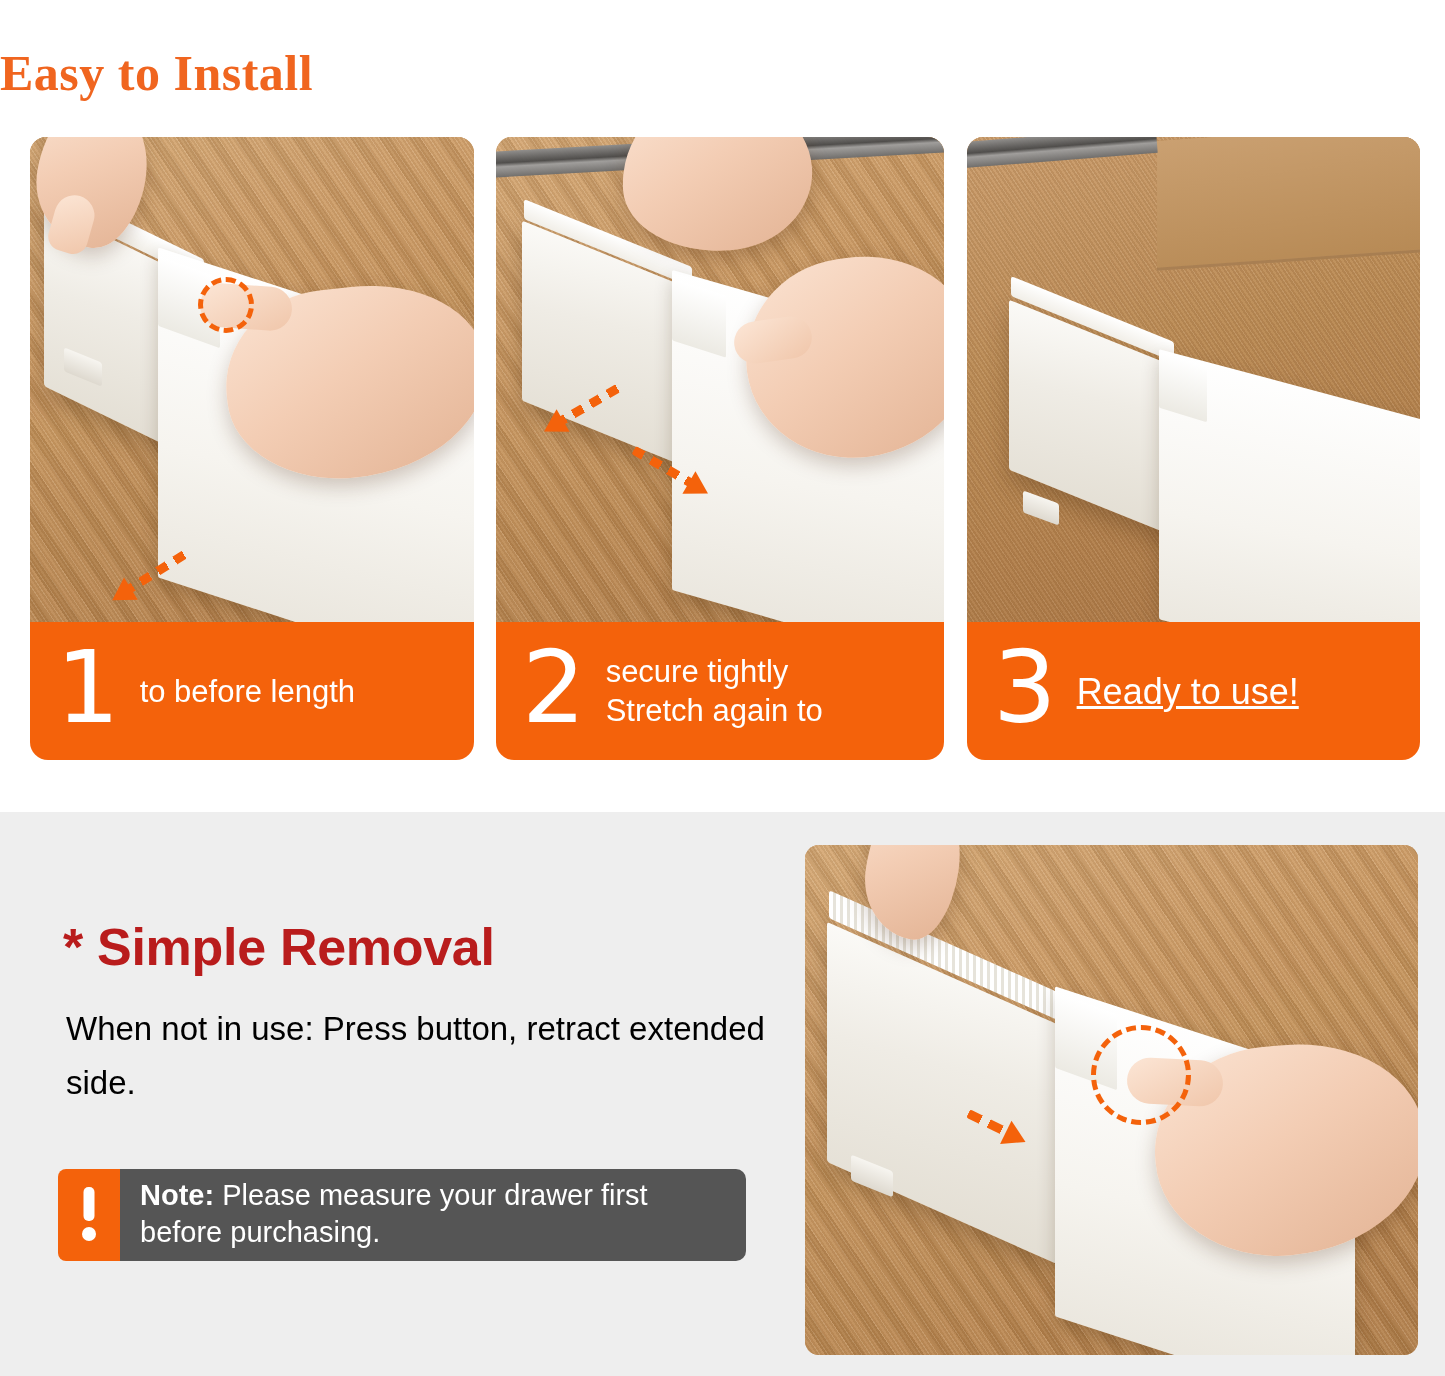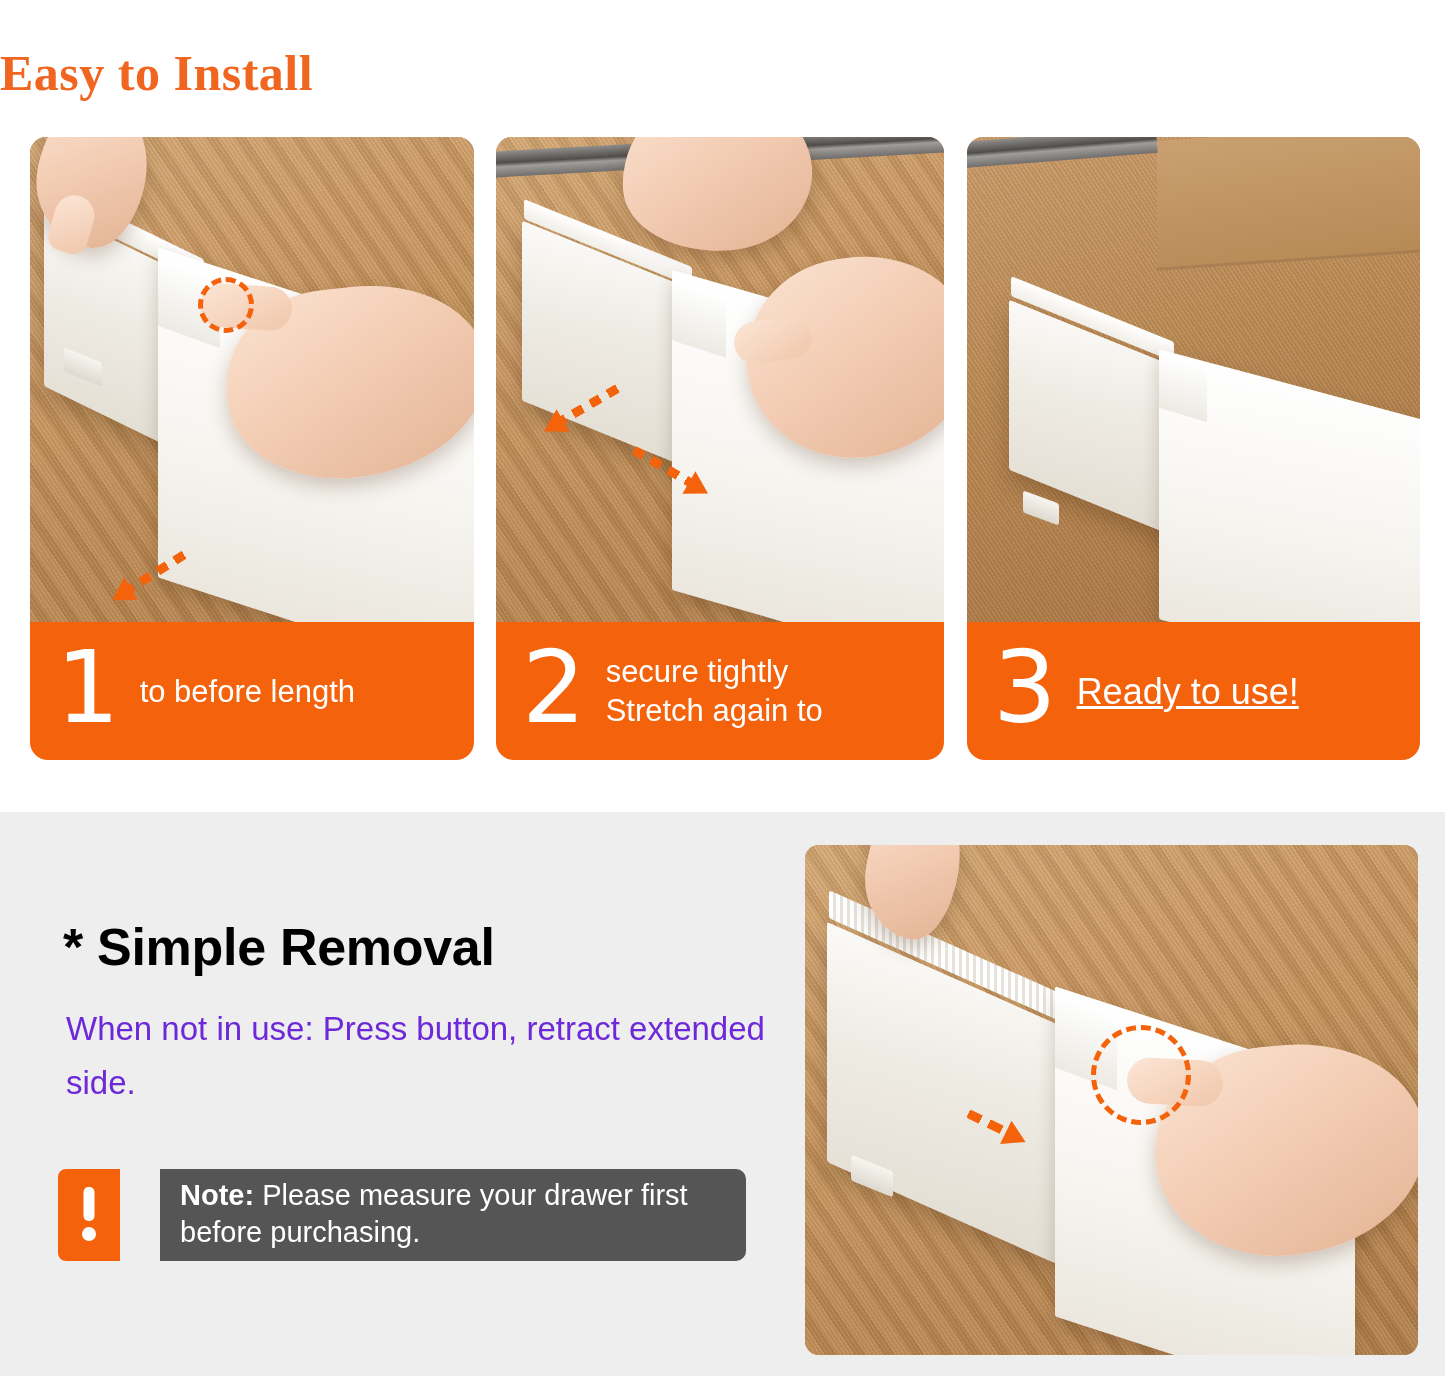--- a/index.html
+++ b/index.html
@@ -152,31 +152,31 @@
   }
   .step-text.single { font-size: 36px; text-decoration: underline; }
 
   
   .lower {
     position: absolute; left: 0; top: 812px; width: 1445px; height: 564px;
     background: #EEEEEE;
   }
   .removal-heading {
     position: absolute; left: 63px; top: 105px;
-    font-size: 52px; font-weight: bold; color: #000000;
+    font-size: 52px; font-weight: bold; color: #b91c1c;
     letter-spacing: -0.3px;
   }
   .removal-body {
     position: absolute; left: 66px; top: 190px; width: 710px;
-    font-size: 33px; line-height: 54px; color: #6d28d9;
+    font-size: 33px; line-height: 54px; color: #000000;
   }
   .note {
     position: absolute; left: 58px; top: 357px;
     width: 688px; height: 92px;
-    display: flex; align-items: stretch; gap: 40px;
+    display: flex; align-items: stretch;
   }
   .note-icon {
     flex: 0 0 62px;
     background: #F4620B;
     border-radius: 8px 0 0 8px;
     position: relative;
   }
   .bang-bar {
     position: absolute; left: 50%; top: 18px; transform: translateX(-50%);
     width: 11px; height: 34px; background: #fff; border-radius: 5px;

